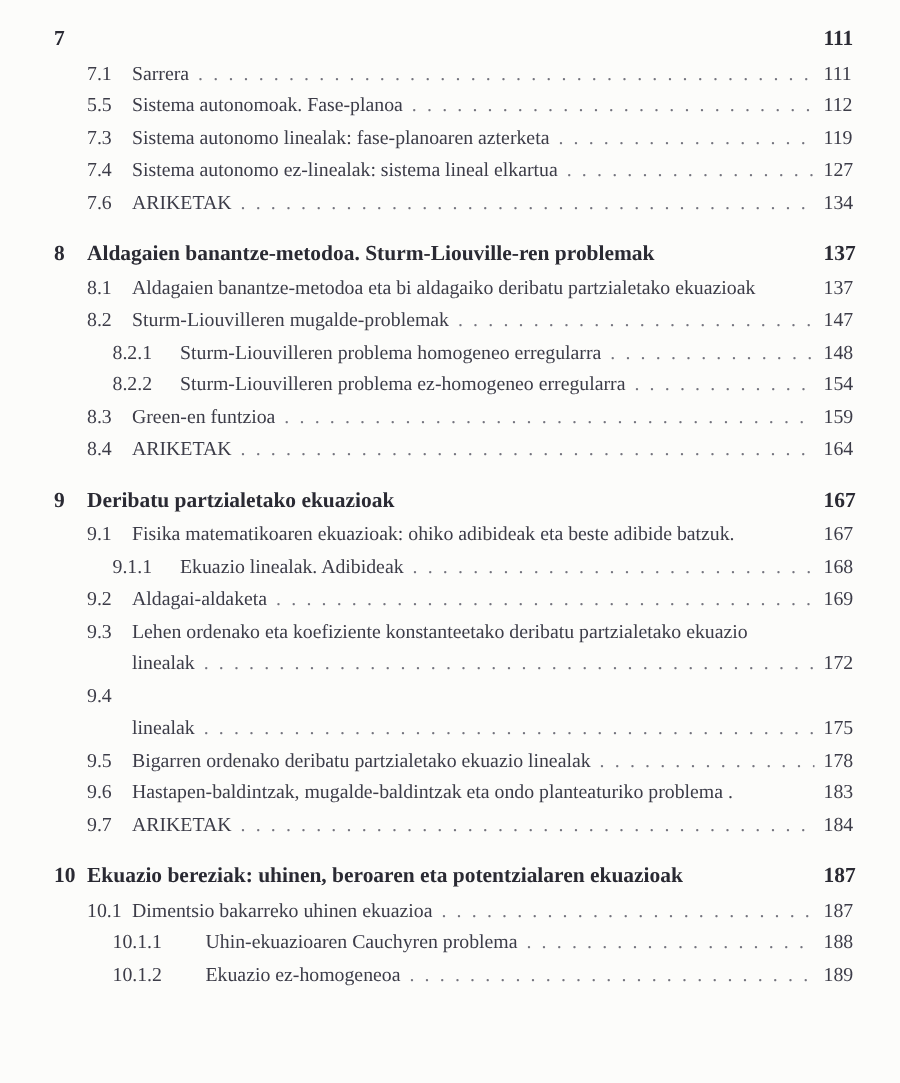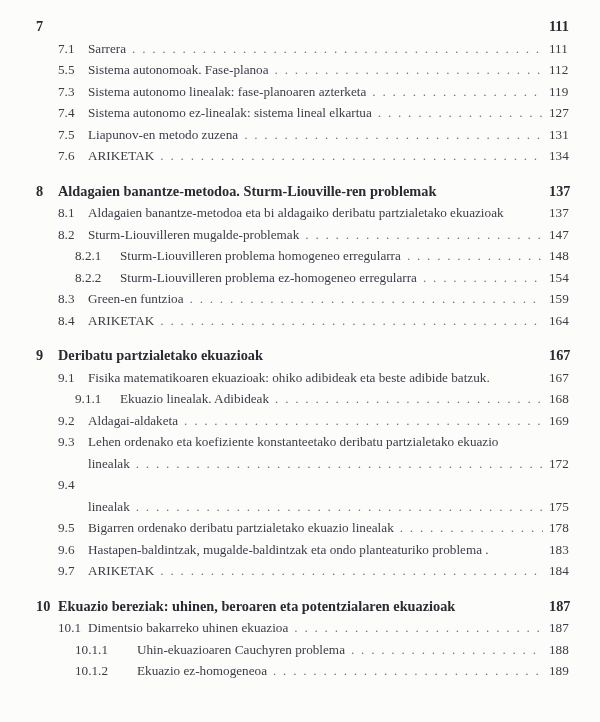--- a/index.html
+++ b/index.html
@@ -85,26 +85,20 @@
     <span class="dots"></span>
     <span class="pagenum">119</span>
   </div>
       <div class="row section">
     <span class="num">7.4</span>
     <span class="title">Sistema autonomo ez-linealak: sistema lineal elkartua</span>
     <span class="dots"></span>
     <span class="pagenum">127</span>
   </div>
       <div class="row section">
-    <span class="num">7.5</span>
-    <span class="title">Liapunov-en metodo zuzena</span>
-    <span class="dots"></span>
-    <span class="pagenum">131</span>
-  </div>
-      <div class="row section">
     <span class="num">7.6</span>
     <span class="title">ARIKETAK</span>
     <span class="dots"></span>
     <span class="pagenum">134</span>
   </div>
       <div class="row chapter">
     <span class="num">8</span>
     <span class="title">Aldagaien banantze-metodoa. Sturm-Liouville-ren problemak</span>
     <span class="dots hidden"></span>
     <span class="pagenum">137</span>

